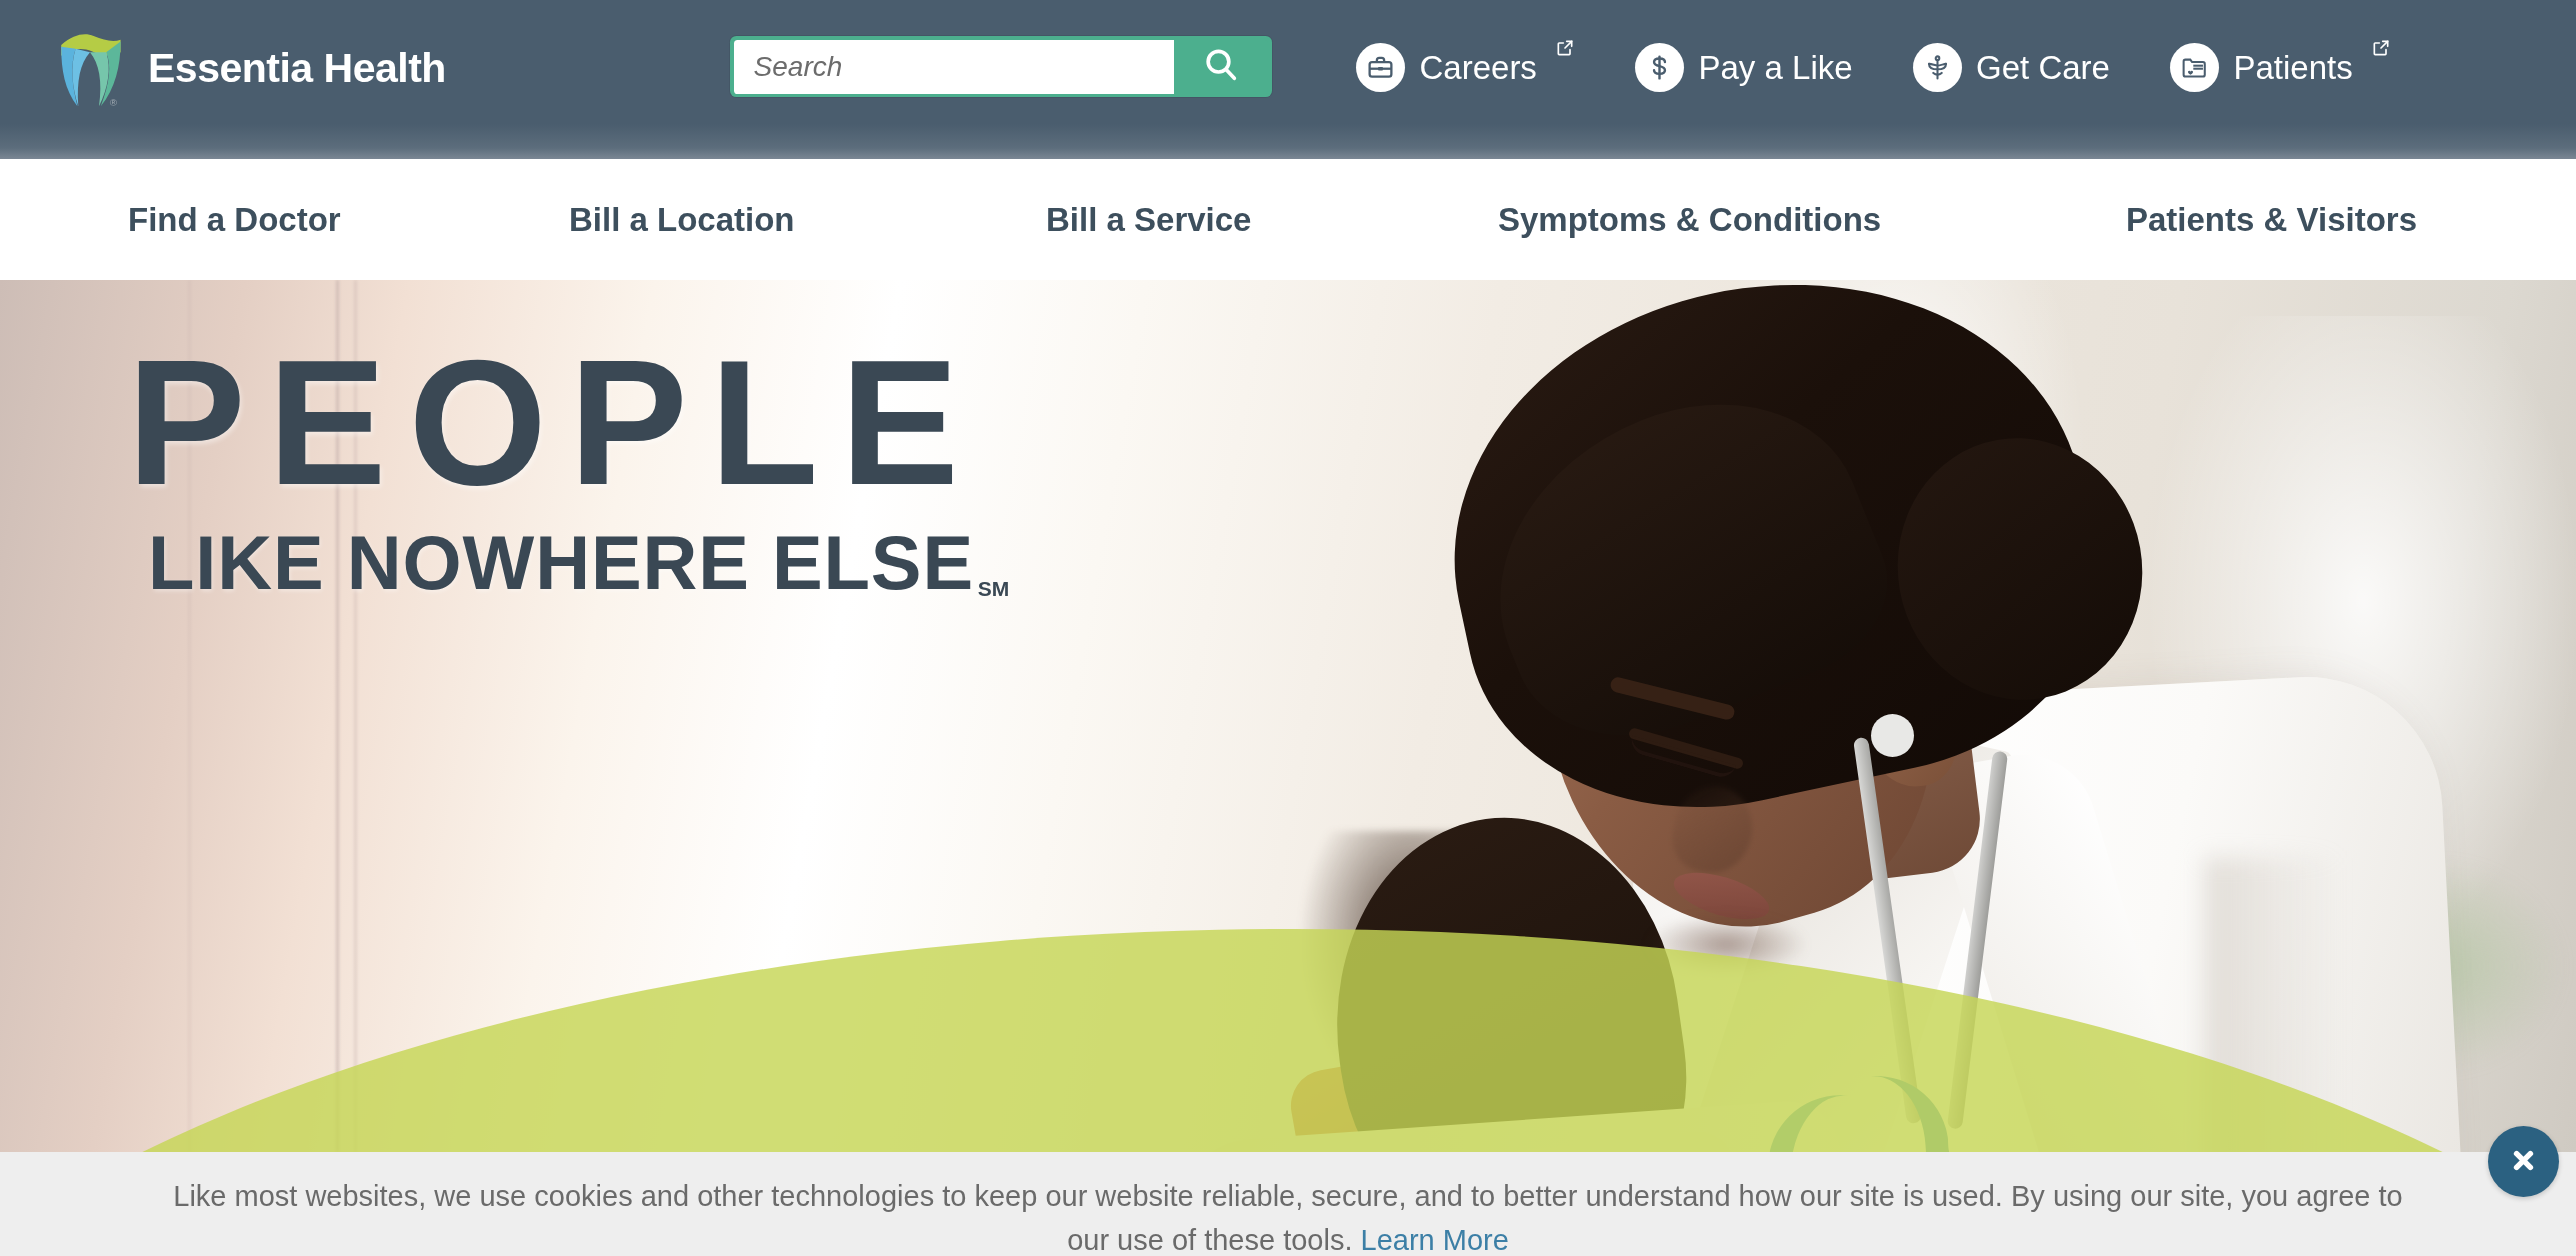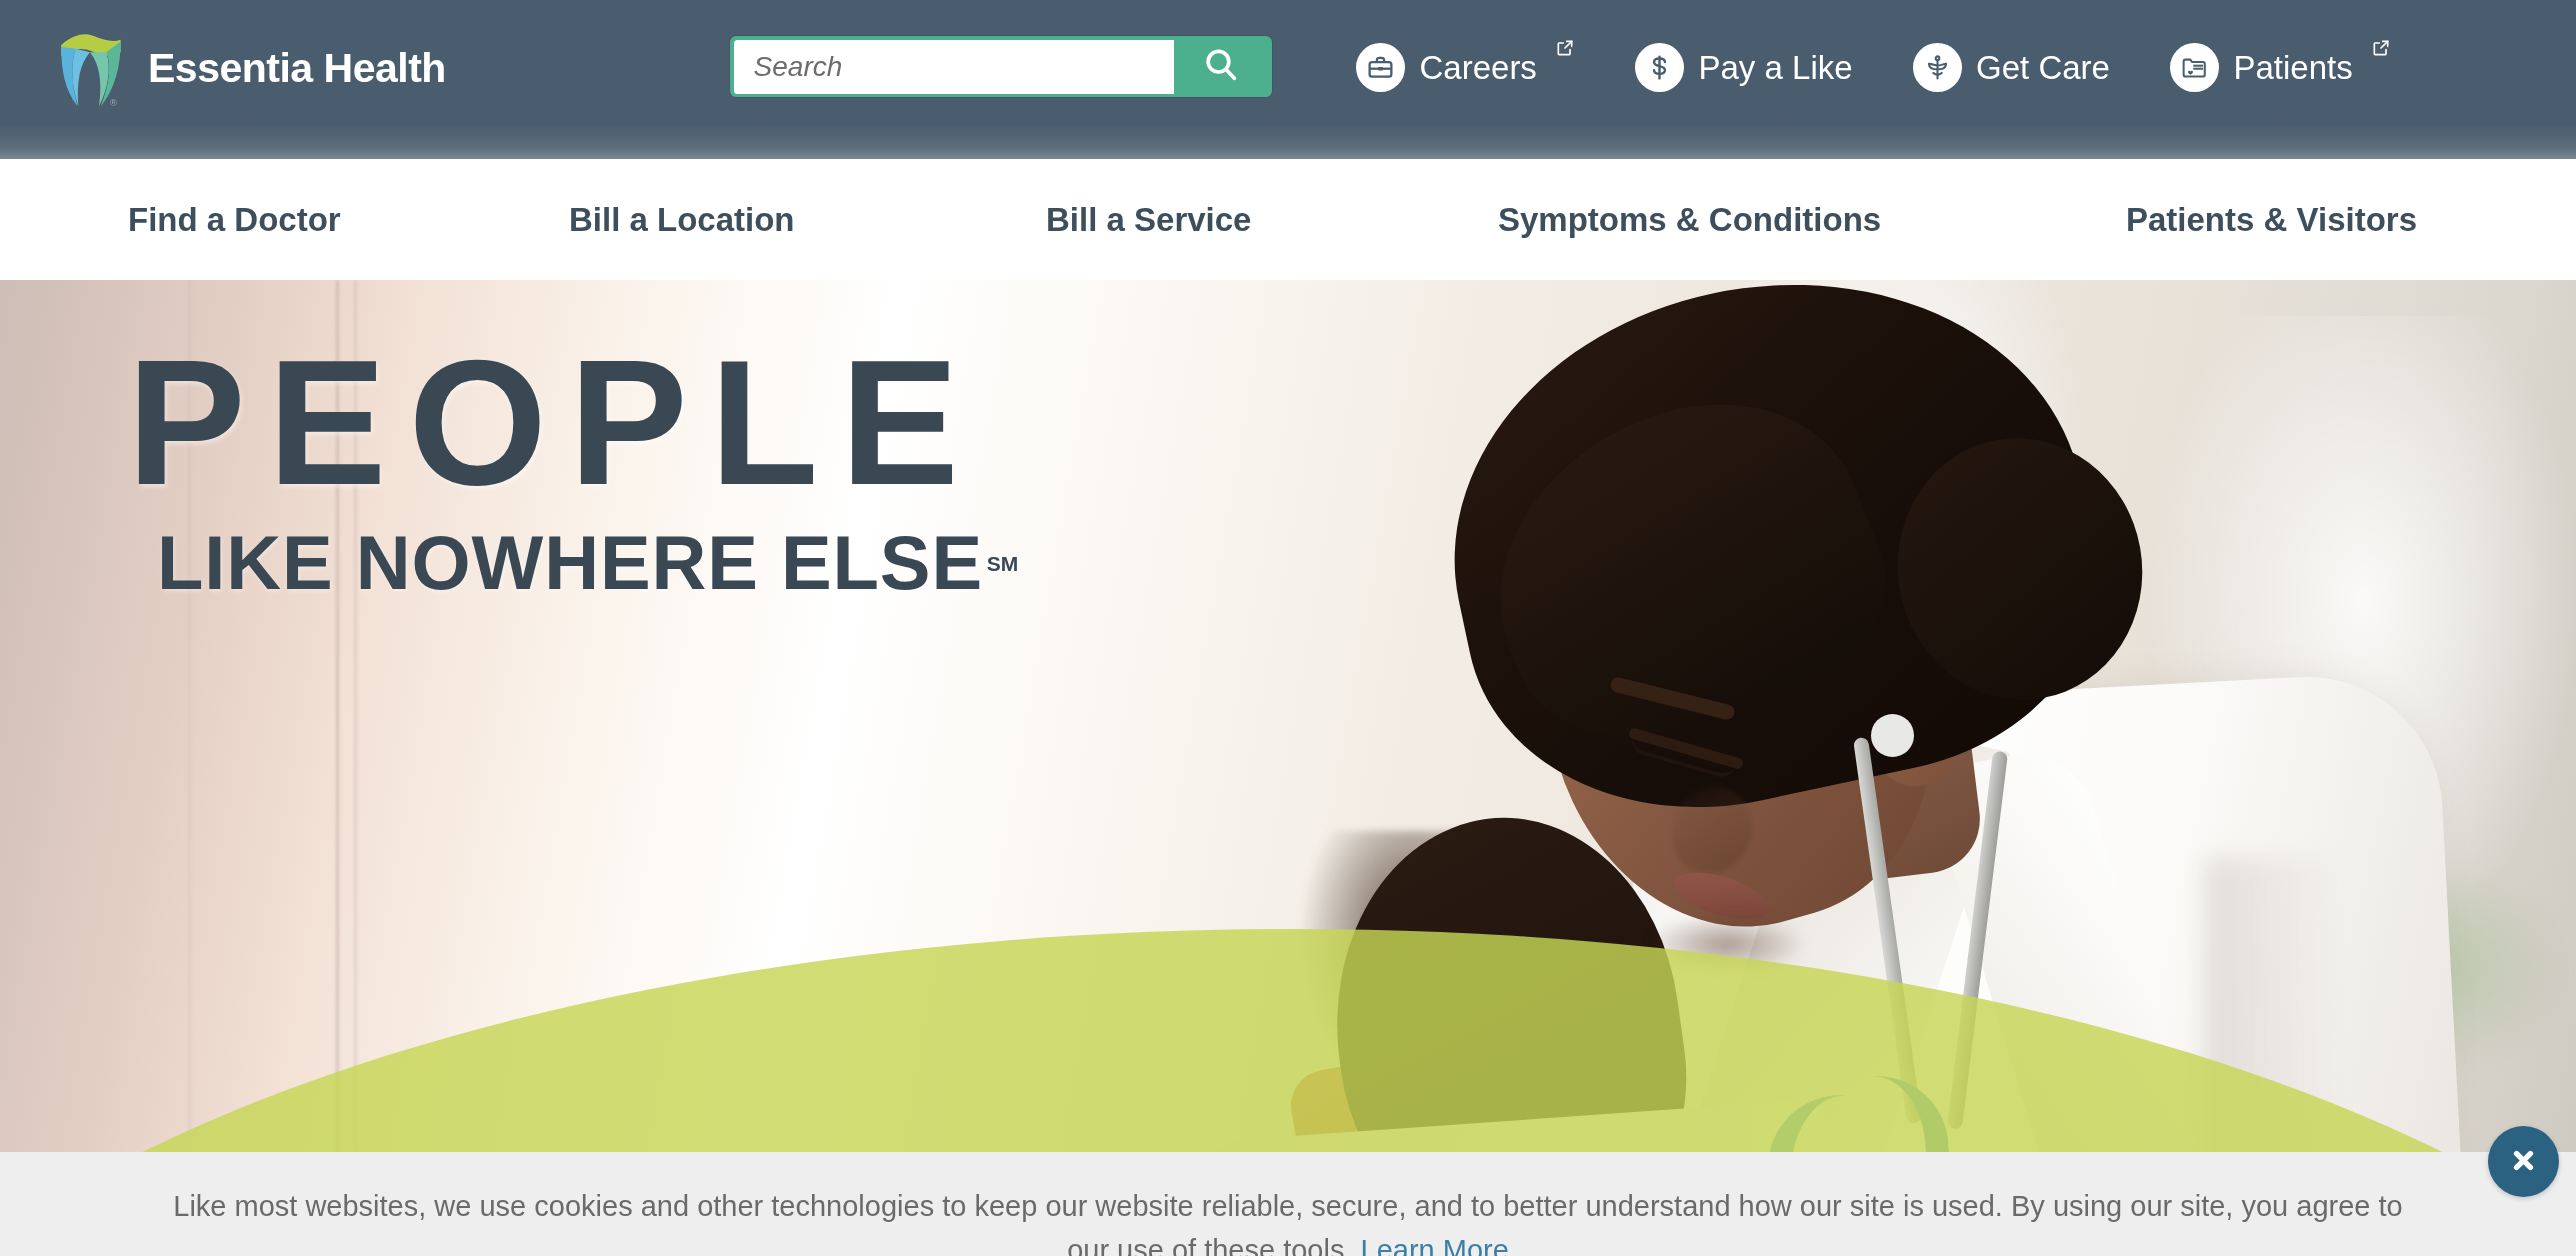--- a/index.html
+++ b/index.html
@@ -294,21 +294,21 @@
     background:rgba(198,213,85,.82);
     border-radius:50% 50% 0 0 / 100% 100% 0 0;
     pointer-events:none;
   }
 
   
   #cookie-banner{
     position:absolute; left:0; top:1152px; width:2576px; height:104px;
     background:#eeeeee;
     display:flex; align-items:flex-start; justify-content:center;
-    padding-top:32px;
+    padding-top:22px;
   }
   #cookie-text{
     max-width:2251px; text-align:center;
     font-size:29px; line-height:1.52; color:#6a6a6a;
   }
   #cookie-link{ color:#3c7fa6; text-decoration:none; cursor:pointer; }
 
   
   #close-button{
     position:absolute; left:2488px; top:1126px;
@@ -467,21 +467,21 @@
     <div class="sh" id="steth-blue-l"></div>
     <div class="sh" id="steth-blue-r"></div>
 
   </div>
 
   <div id="green-curve"></div>
 
   <div style="position:absolute; left:127px; top:54px; width:1175px;">
     <div style="font-size:178px; font-weight:bold; color:#3a4854; letter-spacing:22px;
                 line-height:1; text-shadow:1.8px 2.7px 5.4px rgba(255,255,255,.45);">PEOPLE</div>
-    <div style="display:flex; align-items:center; margin-top:12.7px; margin-left:30px;">
+    <div style="display:flex; align-items:flex-end; margin-top:12.7px; margin-left:21px;">
       <span style="font-size:76px; font-weight:bold; color:#3a4854; letter-spacing:0.9px;
                    line-height:1; text-shadow:0.9px 1.8px 4.5px rgba(255,255,255,.4);">LIKE NOWHERE ELSE</span>
       <span style="font-size:21px; font-weight:bold; color:#3a4854; margin-left:3.6px; margin-top:1.8px;">SM</span>
     </div>
   </div>
 
 </section>
 
 <div id="cookie-banner">
   <div id="cookie-text">

